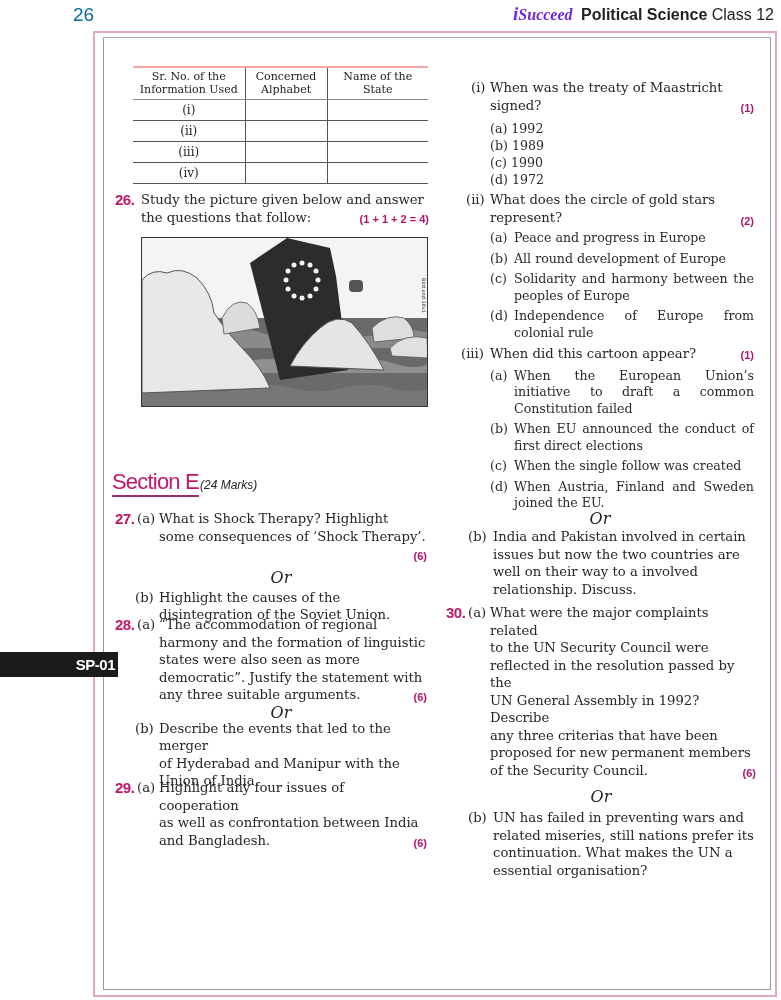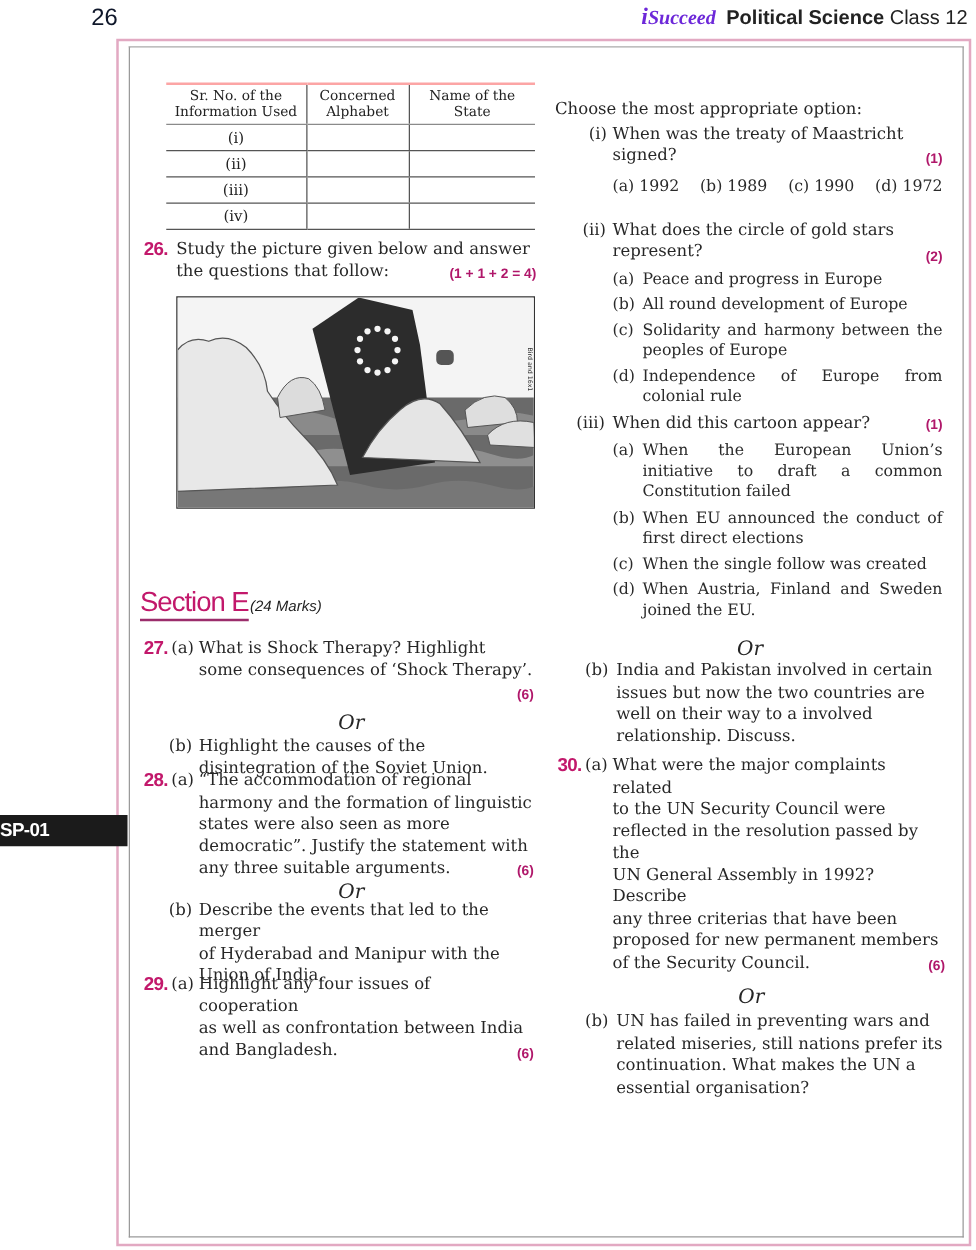--- a/index.html
+++ b/index.html
@@ -1,29 +1,29 @@
 <!DOCTYPE html>
 <html><head>
 <meta charset="utf-8">
 <style>
   * { box-sizing: border-box; margin: 0; padding: 0; }
   html, body { width: 781px; height: 1000px; background: #ffffff; overflow: hidden; }
   body { position: relative; font-family: "DejaVu Serif", "Liberation Serif", serif; color: #2a2a2a; }
 
-  .page-number { position: absolute; left: 73px; top: 4px; font-family: "Liberation Sans", sans-serif; font-size: 19px; color: #0f172a; }
+  .page-number { position: absolute; left: 73px; top: 4px; font-family: "Liberation Sans", sans-serif; font-size: 19px; color: #0369a1; }
   .header-right { position: absolute; right: 7px; top: 3px; font-family: "Liberation Sans", sans-serif; font-size: 16px; white-space: nowrap; color: #222; }
   .brand { color: #6d28d9; font-family: "Liberation Serif", serif; font-weight: bold; font-style: italic; font-size: 16px; }
   .brand-i { font-size: 19px; }
   .subject { font-weight: bold; margin-left: 4px; }
   .class-label { font-weight: normal; }
 
   .frame-outer { position: absolute; left: 93px; top: 31px; width: 684px; height: 966px; border: 2px solid #e2a9c2; }
   .frame-inner { position: absolute; left: 103px; top: 37px; width: 668px; height: 953px; border: 1px solid #9a9a9a; border-top-color: #aaa; }
 
-  .sp-tab { position: absolute; left: 0; top: 652px; width: 102px; height: 25px; background: #1b1b1b; color: #fff; font-family: "Liberation Sans", sans-serif; font-weight: bold; font-size: 15px; padding-right: 3px; line-height: 25px; letter-spacing: -0.5px; transform-origin: left; }
+  .sp-tab { position: absolute; left: 0; top: 652px; width: 118px; height: 25px; background: #1b1b1b; color: #fff; font-family: "Liberation Sans", sans-serif; font-weight: bold; font-size: 15px; text-align: right; padding-right: 3px; line-height: 25px; letter-spacing: -0.5px; transform-origin: left; }
 
   
   .info-table { position: absolute; left: 133px; top: 66px; width: 295px; border-collapse: collapse; font-size: 11px; }
   .info-table th { font-weight: normal; font-size: 11px; line-height: 13px; padding: 2px 2px 3px; border-top: 2px solid #fca5a5; border-bottom: 1px solid #8a8a8a; text-align: center; color: #222; }
   .info-table td { height: 21px; border-bottom: 1px solid #555; text-align: center; font-size: 12px; color: #222; }
   .info-table th + th, .info-table td + td { border-left: 1px solid #555; }
   .info-table th:nth-child(1) { width: 112px; }
   .info-table th:nth-child(2) { width: 82px; }
 
   .qnum { color: #c2186b; font-family: "Liberation Sans", sans-serif; font-weight: bold; font-size: 15px; letter-spacing: -0.5px; }
@@ -135,27 +135,26 @@
     <path d="M0 42 Q10 30 25 35 Q40 28 55 40 Q70 55 72 75 Q85 95 100 110 Q120 130 128 150 L0 155 Z" fill="#e8e8e8" stroke="#555" stroke-width="1"></path>
     <path d="M80 80 Q90 60 105 65 Q115 72 118 90 L82 96 Z" fill="#dcdcdc" stroke="#555" stroke-width="0.8"></path>
     <path d="M148 128 Q160 105 178 90 Q195 75 210 85 Q228 105 242 132 Z" fill="#e5e5e5" stroke="#555" stroke-width="1"></path>
     <path d="M230 90 Q245 75 262 80 Q272 88 272 100 L232 104 Z" fill="#dedede" stroke="#555" stroke-width="0.8"></path>
     <path d="M248 110 Q262 95 285 100 L286 120 L250 118 Z" fill="#e0e0e0" stroke="#555" stroke-width="0.8"></path>
     <text x="280" y="40" font-size="5" fill="#333" transform="rotate(90 280 40)" font-family="DejaVu Sans, sans-serif">Bird and 16x1</text>
   </svg>
 </div>
 
 <div class="block" style="left:444px; top:79px; width:310px;">
-  <div class="txt" style="margin-bottom:2px;">Choose the most appropriate option:</div>
 
   <div class="q-line txt" style="padding-left:27px;">
     <span class="label" style="width:17px;">(i)</span>
     <span class="body" style="padding-left:2px;"><span>When was the treaty of Maastricht signed?</span><span class="marks" style="margin-top:3px;">(1)</span></span>
   </div>
-  <div class="inline-opts" style="padding-left:46px; margin-top:3px; margin-bottom:19px;">
+  <div class="inline-opts" style="padding-left:46px; margin-top:3px; margin-bottom:3px;flex-direction:column;">
     <span>(a) 1992</span>
     <span>(b) 1989</span>
     <span>(c) 1990</span>
     <span>(d) 1972</span>
   </div>
 
   <div class="q-line txt" style="padding-left:22px;">
     <span class="label" style="width:22px;">(ii)</span>
     <span class="body" style="padding-left:2px; padding-right:30px;"><span>What does the circle of gold stars represent?</span></span>
     <span class="marks" style="position:absolute; right:0; margin-top:22px;">(2)</span>

